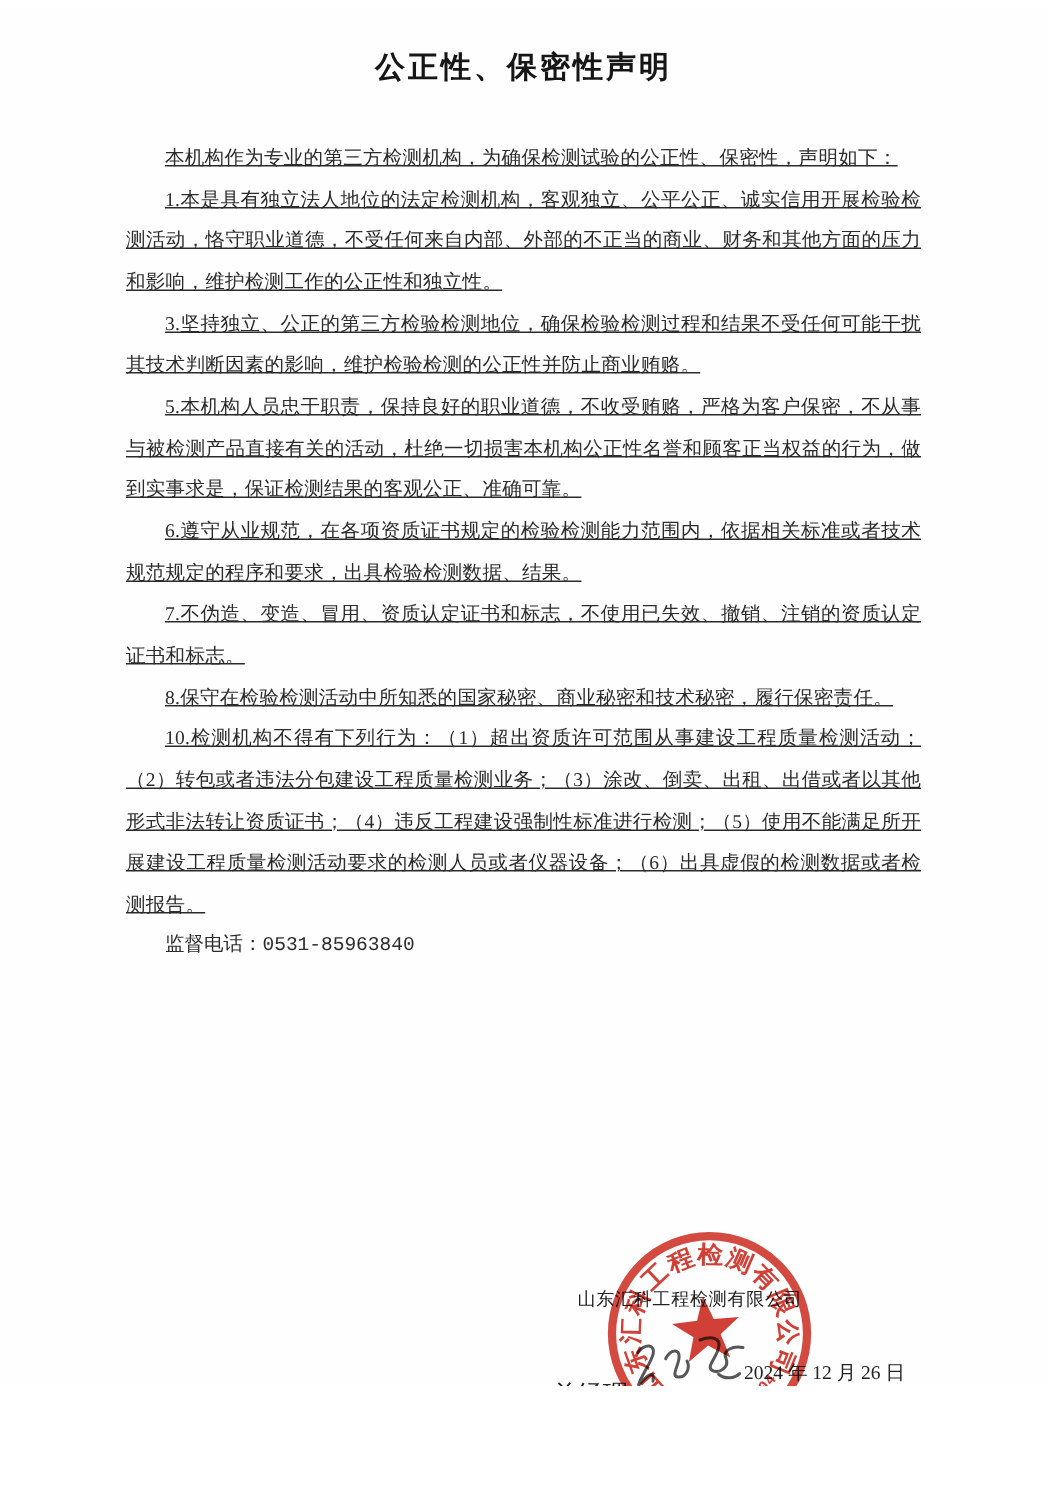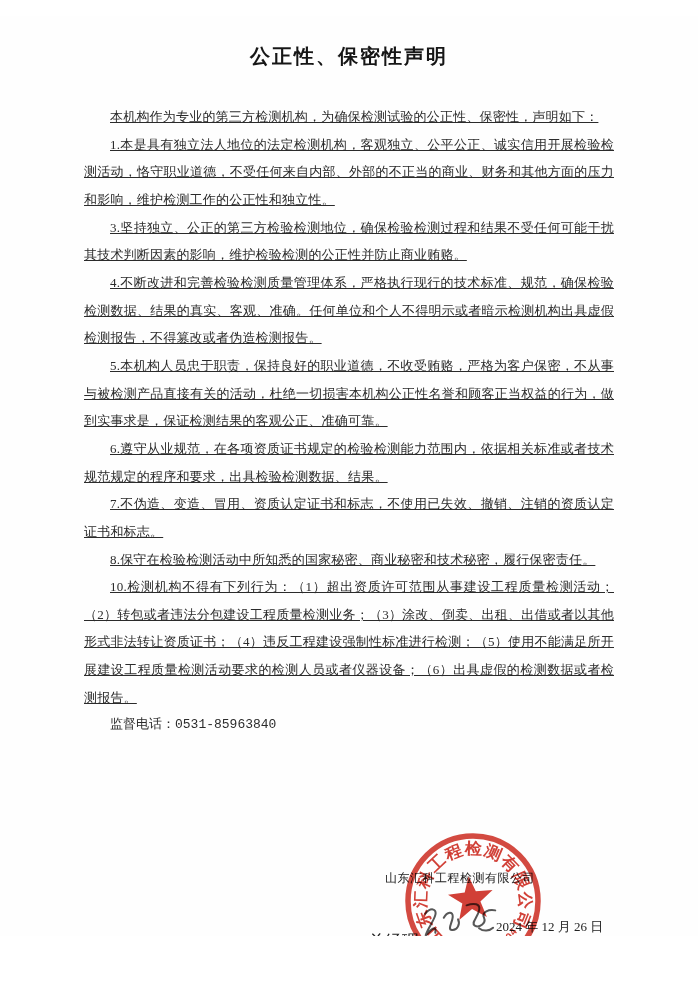--- a/index.html
+++ b/index.html
@@ -1,20 +1,20 @@
 <!DOCTYPE html>
 <html lang="zh"><head>
 <meta charset="utf-8">
 <style>
   html,body{margin:0;padding:0;background:#ffffff;}
   body{font-family:"Liberation Serif","DejaVu Serif",serif;}
   .page{
     position:relative;
     width:698px;height:920px;
-    margin:16px auto;
+    margin:4px auto;
     background:#fefefe;
     overflow:hidden;
     color:#2b2b2b;
   }
   .doc-title{
     margin:0;
     padding-top:27px;
     text-align:center;
     font-size:20px;
     font-weight:bold;
@@ -63,21 +63,20 @@
 <body>
 
 <div class="page">
 
   <h1 class="doc-title">公正性、保密性声明</h1>
 
   <div class="body-text">
       <p class="para">本机构作为专业的第三方检测机构，为确保检测试验的公正性、保密性，声明如下：</p>
       <p class="para">1.本是具有独立法人地位的法定检测机构，客观独立、公平公正、诚实信用开展检验检测活动，恪守职业道德，不受任何来自内部、外部的不正当的商业、财务和其他方面的压力和影响，维护检测工作的公正性和独立性。</p>
       <p class="para">3.坚持独立、公正的第三方检验检测地位，确保检验检测过程和结果不受任何可能干扰其技术判断因素的影响，维护检验检测的公正性并防止商业贿赂。</p>
-      <p class="para">4.不断改进和完善检验检测质量管理体系，严格执行现行的技术标准、规范，确保检验检测数据、结果的真实、客观、准确。任何单位和个人不得明示或者暗示检测机构出具虚假检测报告，不得篡改或者伪造检测报告。</p>
       <p class="para">5.本机构人员忠于职责，保持良好的职业道德，不收受贿赂，严格为客户保密，不从事与被检测产品直接有关的活动，杜绝一切损害本机构公正性名誉和顾客正当权益的行为，做到实事求是，保证检测结果的客观公正、准确可靠。</p>
       <p class="para">6.遵守从业规范，在各项资质证书规定的检验检测能力范围内，依据相关标准或者技术规范规定的程序和要求，出具检验检测数据、结果。</p>
       <p class="para">7.不伪造、变造、冒用、资质认定证书和标志，不使用已失效、撤销、注销的资质认定证书和标志。</p>
       <p class="para">8.保守在检验检测活动中所知悉的国家秘密、商业秘密和技术秘密，履行保密责任。</p>
       <p class="para">10.检测机构不得有下列行为：（1）超出资质许可范围从事建设工程质量检测活动；（2）转包或者违法分包建设工程质量检测业务；（3）涂改、倒卖、出租、出借或者以其他形式非法转让资质证书；（4）违反工程建设强制性标准进行检测；（5）使用不能满足所开展建设工程质量检测活动要求的检测人员或者仪器设备；（6）出具虚假的检测数据或者检测报告。</p>
     </div>
 
   <p class="phone-line">监督电话：0531-85963840</p>
 
   <div class="abs company-name">山东汇科工程检测有限公司</div>

